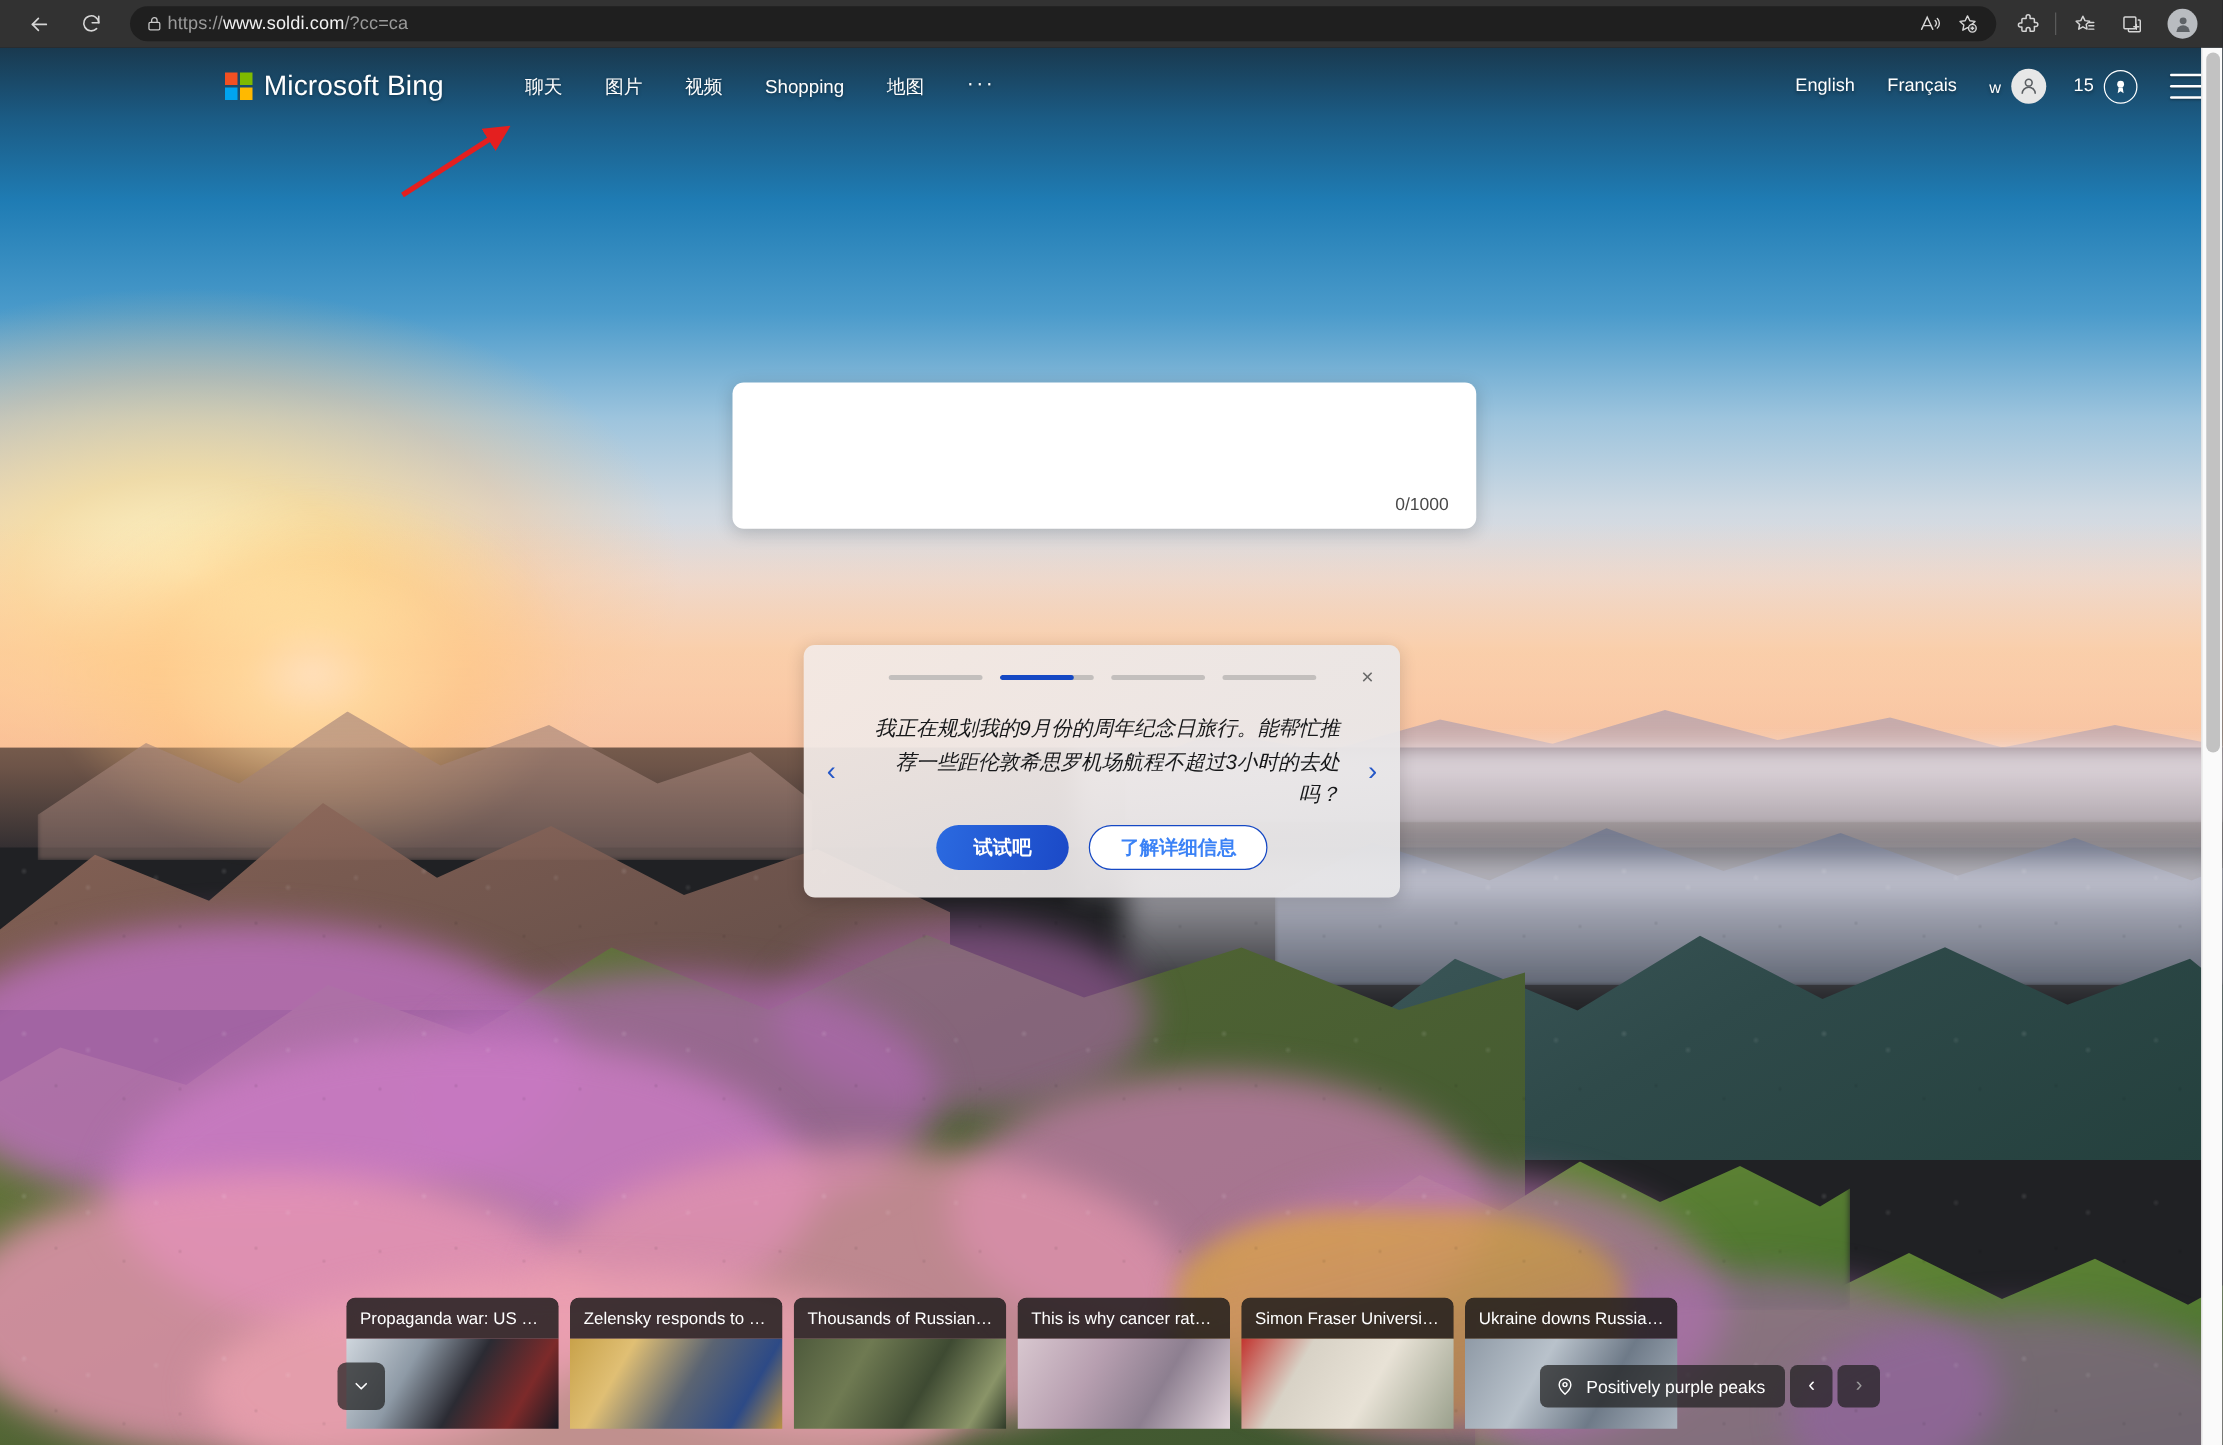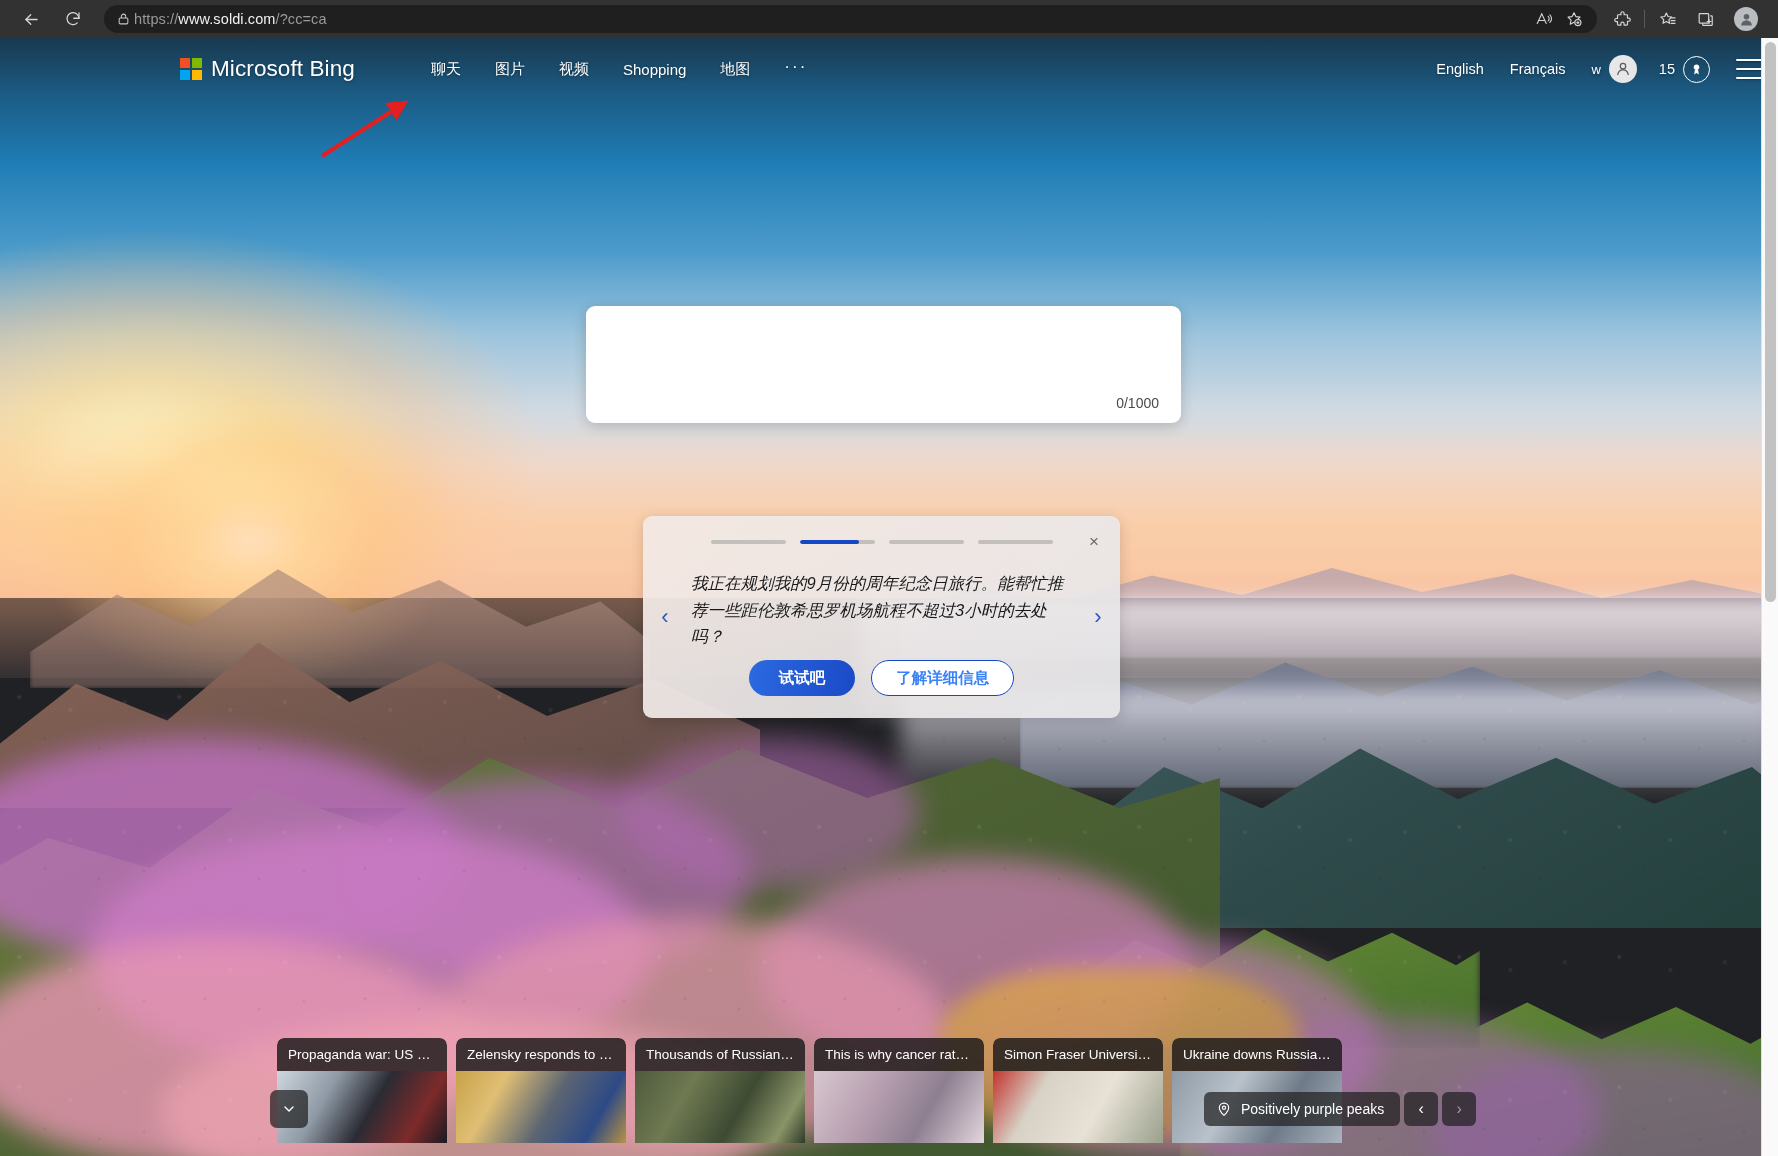--- a/index.html
+++ b/index.html
@@ -129,21 +129,21 @@
       radial-gradient(circle 3px at 12% 30%, rgba(255,255,255,.22), transparent),
       radial-gradient(circle 2px at 28% 62%, rgba(0,0,0,.18), transparent),
       radial-gradient(circle 3px at 44% 40%, rgba(255,255,255,.18), transparent),
       radial-gradient(circle 2px at 62% 70%, rgba(0,0,0,.16), transparent),
       radial-gradient(circle 3px at 78% 34%, rgba(255,255,255,.16), transparent),
       radial-gradient(circle 2px at 90% 64%, rgba(0,0,0,.16), transparent);
     background-size:160px 130px; opacity:.55; }
 
   
   #bing-header{ position:absolute; left:0; top:0; width:1778px; height:62px;
-    display:flex; align-items:center; z-index:30;gap:11px; }
+    display:flex; align-items:center; z-index:30; }
   #bing-logo{ display:flex; align-items:center; margin-left:180px; }
   #ms-squares{ width:22px; height:22px; display:grid; grid-template:1fr 1fr/1fr 1fr; gap:2px;
     margin-right:9px; }
   #ms-squares i{ display:block; }
   #ms-squares i:nth-child(1){ background:#f25022; }
   #ms-squares i:nth-child(2){ background:#7fba00; }
   #ms-squares i:nth-child(3){ background:#00a4ef; }
   #ms-squares i:nth-child(4){ background:#ffb900; }
   #bing-wordmark{ color:#fff; font-size:22.5px; font-weight:400; letter-spacing:.1px;
     text-shadow:0 1px 3px rgba(0,0,0,.35); }
@@ -192,33 +192,33 @@
   }
   #promo-progress{ position:absolute; left:68px; top:24px; display:flex; gap:14px; }
   .prog-seg{ width:75px; height:4px; border-radius:2px; background:#c3bfbd; overflow:hidden; }
   .prog-seg .fill{ display:block; height:100%; background:#1548c4; border-radius:2px; }
   #promo-close{ position:absolute; right:14px; top:14px; width:24px; height:24px;
     display:flex; align-items:center; justify-content:center; color:#6a6a6a; font-size:17px; }
   #promo-prev{ position:absolute; left:10px; top:50%; transform:translateY(-50%);
     color:#2557c7; font-size:22px; width:24px; text-align:center; }
   #promo-next{ position:absolute; right:10px; top:50%; transform:translateY(-50%);
     color:#2557c7; font-size:22px; width:24px; text-align:center; }
-  #promo-text{ position:absolute; left:48px; right:48px; top:54px; text-align:left;
+  #promo-text{ position:absolute; left:48px; right:48px; top:54px; text-align:right;
     font-style:italic; font-size:16.5px; line-height:1.62; color:#17181a; }
   #promo-actions{ position:absolute; left:0; right:0; bottom:22px; display:flex;
     justify-content:center; gap:16px; }
   #promo-primary{ background:linear-gradient(100deg,#2b6ae0,#1b49c7); color:#fff;
     border:0; border-radius:22px; height:36px; padding:0 30px; font-size:15.5px; font-weight:700;
     font-family:"Liberation Sans","DejaVu Sans",sans-serif; }
   #promo-secondary{ background:#fff; color:#3b82f6; border:1.6px solid #1548c4;
     border-radius:22px; height:36px; padding:0 24px; font-size:15.5px; font-weight:700;
     font-family:"Liberation Sans","DejaVu Sans",sans-serif; }
 
   
-  #image-credit{ position:absolute; left:1204px; top:1054px; display:flex; align-items:center;
+  #image-credit{ position:absolute; left:1232px; top:1054px; display:flex; align-items:center;
     gap:4px; z-index:35;justify-content:flex-end; }
   #credit-pill{ display:flex; align-items:center; height:34px; padding:0 16px 0 12px;
     background:rgba(32,32,32,.72); border-radius:6px; }
   #credit-pin{ color:#fff; margin-right:9px; display:flex; }
   #credit-text{ color:#fff; font-size:14px; white-space:nowrap; }
   .credit-nav{ width:34px; height:34px; background:rgba(32,32,32,.72); border-radius:6px;
     display:flex; align-items:center; justify-content:center; color:#fff; font-size:16px; }
   #credit-next{ color:#9b9b9b; }
 
   

